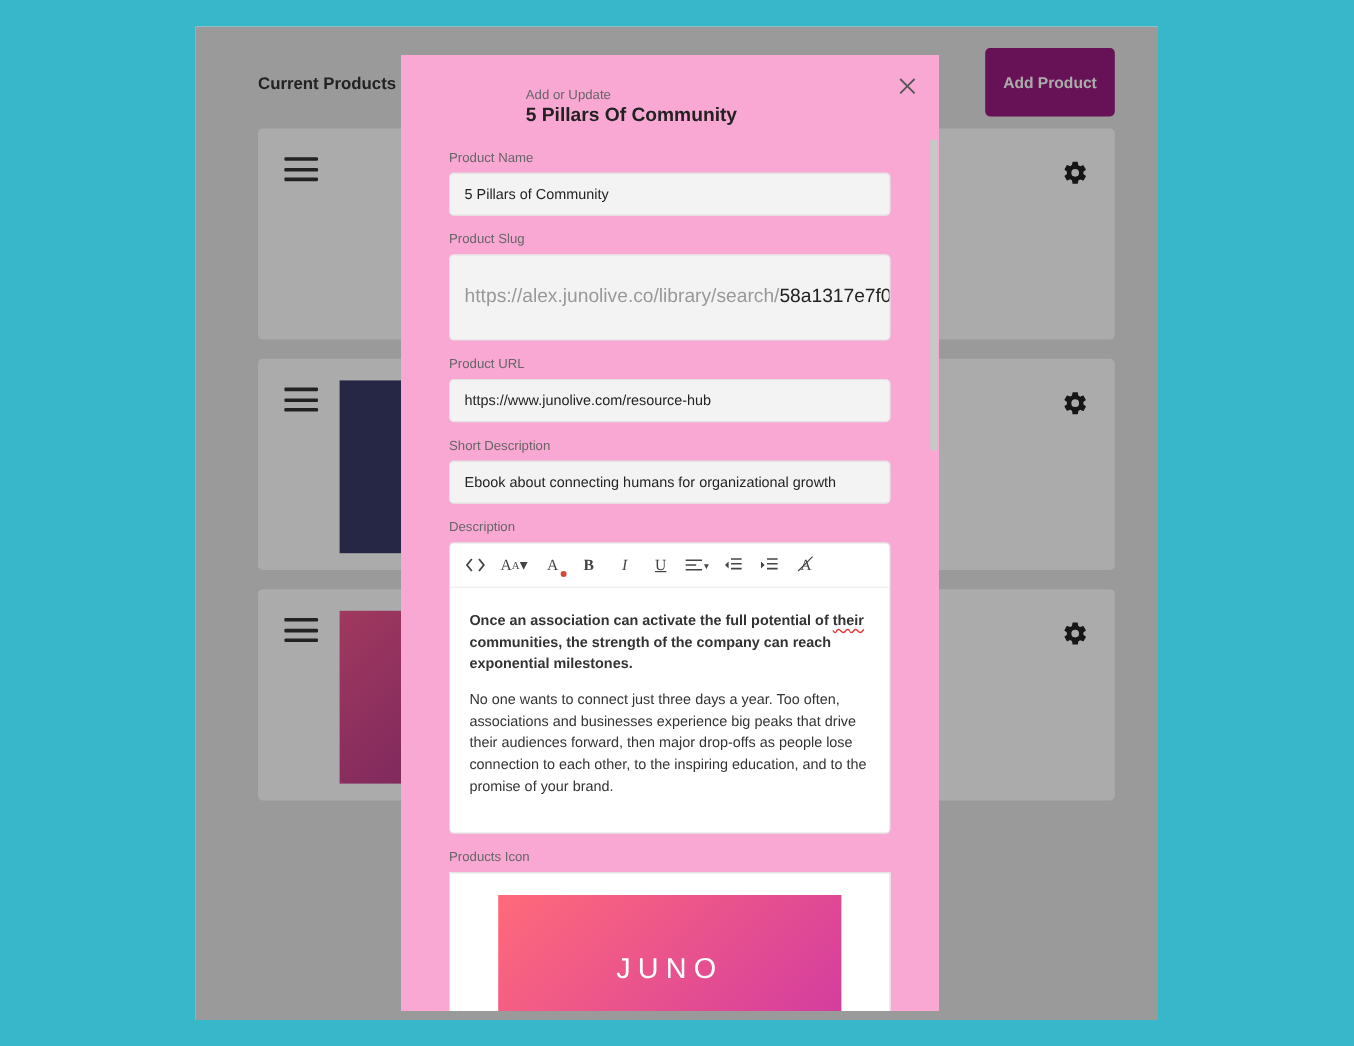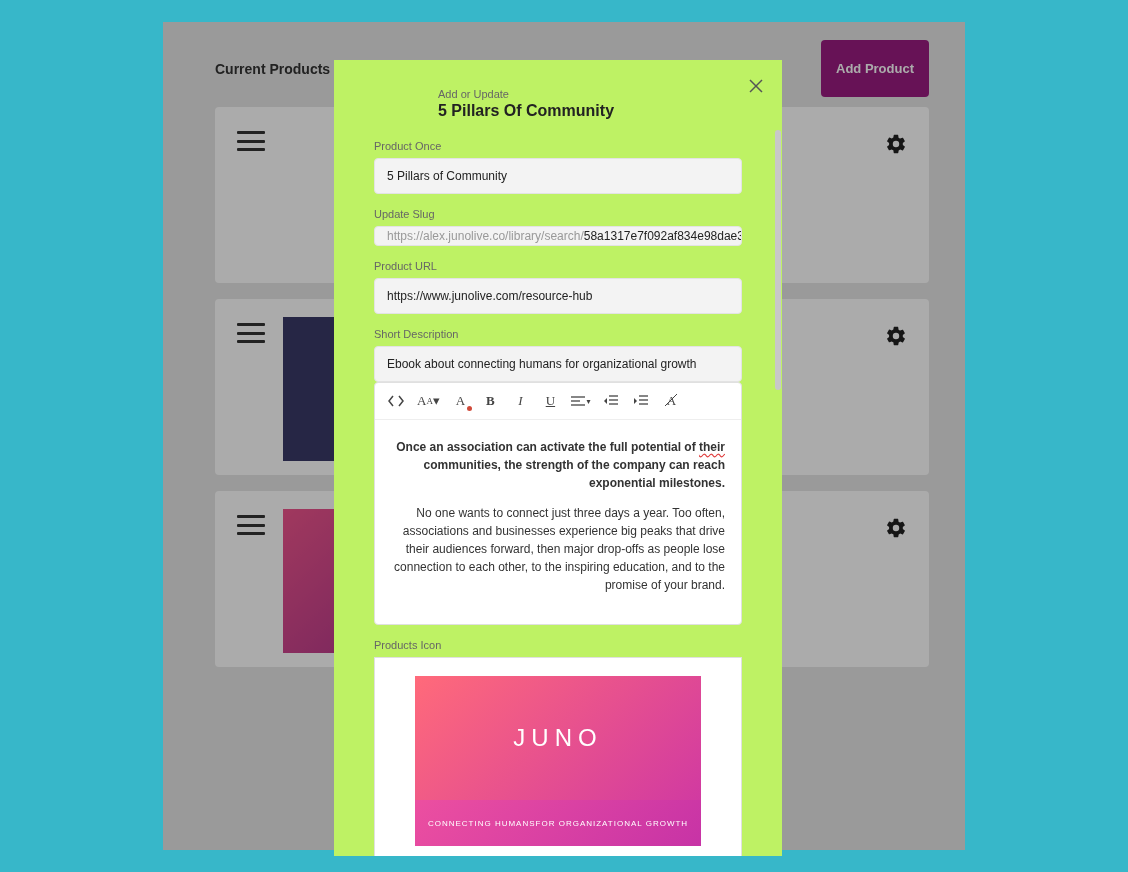--- a/index.html
+++ b/index.html
@@ -87,24 +87,24 @@
       right: 22px;
       top: 26px;
       width: 22px;
       height: 22px;
       color: #222;
     }
 
     .modal {
       position: absolute;
       left: 334px;
-      top: 60px;
+      top: 46px;
       width: 448px;
       height: 796px;
-      background: #bef264;
+      background: #f9a8d4;
       z-index: 3;
       overflow-y: auto;
       font-size: 12px;
       color: #444;
     }
     .modal-inner {
       padding: 28px 40px 20px 40px;
     }
     .modal-close {
       position: absolute;
@@ -141,22 +141,22 @@
       border-radius: 4px;
       padding: 10px 12px;
       font-size: 12px;
       color: #222;
     }
     .slug-wrap {
       width: 100%;
       background: #f3f3f3;
       border: 1px solid #e3e3e3;
       border-radius: 4px;
-      padding: 2px 12px;
-      font-size: 12px;
+      padding: 26px 12px;
+      font-size: 16px;
       display: flex;
       white-space: nowrap;
       overflow: hidden;
     }
     .slug-prefix { color: #999; }
     .slug-value { color: #222; }
 
     .editor-box {
       border: 1px solid #e0e0e0;
       border-radius: 4px;
@@ -176,21 +176,21 @@
       min-width: 18px;
       height: 20px;
       cursor: pointer;
     }
     .editor-body {
       padding: 18px 16px;
       font-size: 12px;
       line-height: 1.5;
       color: #333;
     }
-    .editor-body p { margin-bottom: 12px; text-align: right; }
+    .editor-body p { margin-bottom: 12px; }
     .editor-body strong { font-weight: 700; }
     .wavy-red {
       text-decoration: underline wavy #e03d3d;
       text-underline-offset: 2px;
     }
 
     .product-icon-preview {
       border: 1px solid #e0e0e0;
       background: #fff;
       padding: 2px;
@@ -293,35 +293,36 @@
   <div class="modal-close">
     <svg width="16" height="16" viewBox="0 0 16 16" stroke="#555" stroke-width="1.5">
         <line x1="2" y1="2" x2="14" y2="14"></line>
         <line x1="14" y1="2" x2="2" y2="14"></line>
       </svg>
   </div>
   <div class="modal-inner">
     <div class="modal-pretitle">Add or Update</div>
     <div class="modal-title">5 Pillars Of Community</div>
 
-    <div class="form-label">Product Once</div>
+    <div class="form-label">Product Name</div>
     <input class="form-input" value="5 Pillars of Community" style="">
 
-    <div class="form-label">Update Slug</div>
+    <div class="form-label">Product Slug</div>
     <div class="slug-wrap">
       <span class="slug-prefix">https://alex.junolive.co/library/search/</span>
         <span class="slug-value">58a1317e7f092af834e98dae3a7e</span>
     </div>
 
     <div class="form-label">Product URL</div>
     <input class="form-input" value="https://www.junolive.com/resource-hub" style="">
 
     <div class="form-label">Short Description</div>
     <input class="form-input" value="Ebook about connecting humans for organizational growth" style="">
 
+    <div class="form-label">Description</div>
     <div class="editor-box">
       <div class="editor-toolbar">
         <span class="tool-btn">
             <svg width="16" height="12" viewBox="0 0 16 12" fill="none" stroke="#444" stroke-width="1.5">
               <polyline points="5,1 1,6 5,11"></polyline>
               <polyline points="11,1 15,6 11,11"></polyline>
             </svg>
           </span>
         <span class="tool-btn" style="font-family:serif;">A<span style="font-size:9px">A</span>▾</span>
         <span class="tool-btn" style="font-family:serif;position:relative;">A<span style="position:absolute;right:-3px;bottom:0;width:5px;height:5px;background:#d04a3a;border-radius:50%;"></span></span>

